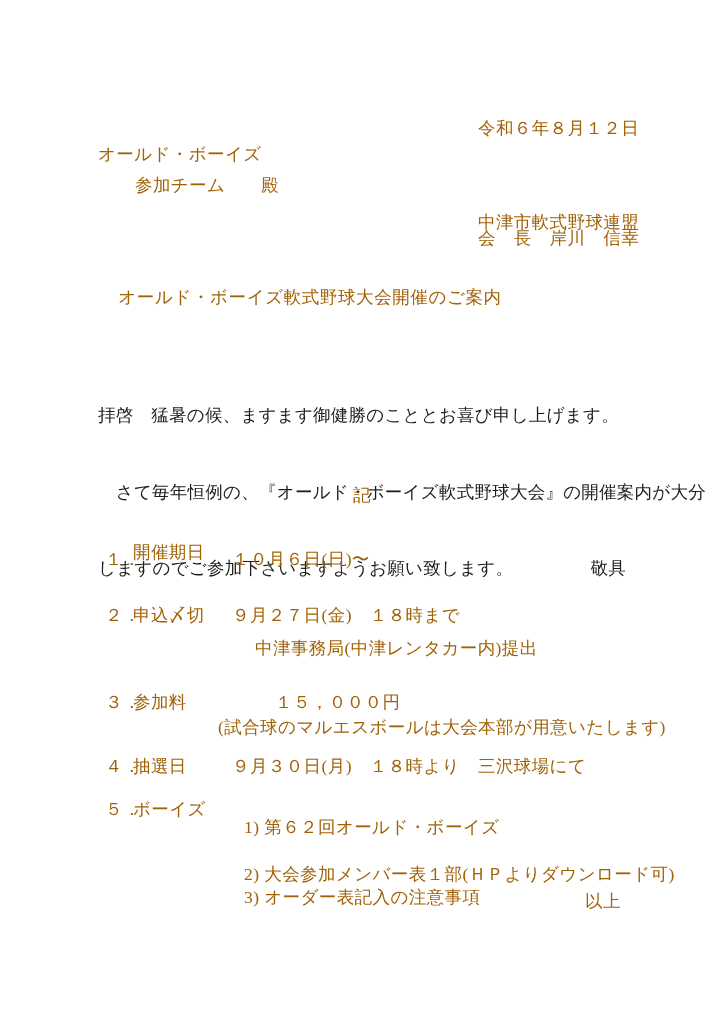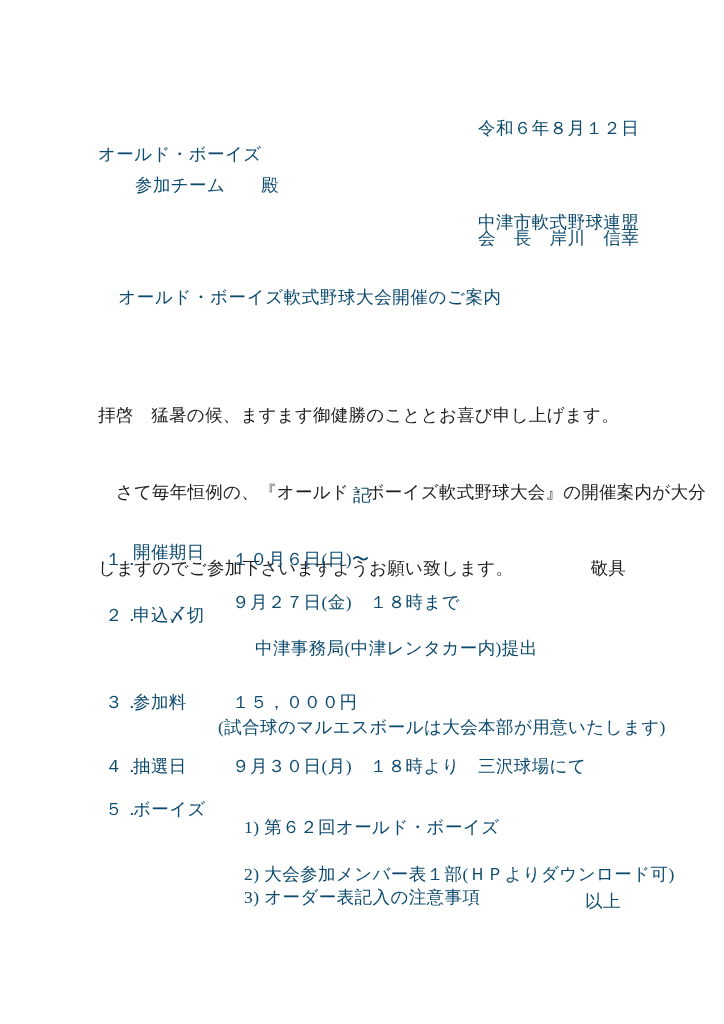--- a/index.html
+++ b/index.html
@@ -18,21 +18,21 @@
     height: 1024px;
     background: #ffffff;
     overflow: hidden;
   }
   .ln {
     position: absolute;
     white-space: pre;
     font-size: 17.5px;
     line-height: 1;
     letter-spacing: 0.4px;
-    color: #0c4a6e;
+    color: #a16207;
   }
   
   .date-line        { left: 478px;  top: 120px; }
   .addressee-org    { left: 98px;   top: 146px; }
   .addressee-team   { left: 135px;  top: 177px; }
   .sender-org       { left: 478px;  top: 214px; }
   .sender-name      { left: 478px;  top: 230px; }
 
   
   .doc-title {
@@ -67,23 +67,23 @@
     width: 724px;
     text-align: center;
   }
 
   
   .item-no    { left: 105px; }
   .item-label { left: 133px; }
   .item-val   { left: 232px; }
 
   .i1-no { top: 551px; } .i1-label { top: 544px; } .i1-val { top: 551px; }
-  .i2-no { top: 607px; } .i2-label { top: 607px; } .i2-val { top: 594px; }
+  .i2-no { top: 607px; } .i2-label { top: 607px; } .i2-val { top: 607px; }
   .i2-sub1 { left: 255px; top: 640px; }
-  .i3-no { top: 694px; } .i3-label { top: 694px; } .i3-val { top: 694px; }
+  .i3-no { top: 694px; } .i3-label { top: 694px; } .i3-val { top: 694px; margin-left: 43px; }
   .i3-sub1 { left: 218px; top: 719px; }
   .i4-no { top: 758px; } .i4-label { top: 758px; } .i4-val { top: 758px; }
   .i5-no { top: 801px; } .i5-label { top: 801px; }
   .i5-s1 { left: 225px; top: 801px; }
   .i5-s1b { left: 355px; top: 824px; }
   .i5-s2 { left: 225px; top: 848px; }
   .i5-s3 { left: 225px; top: 871px; }
 
   .closing-ijo { left: 585px; top: 893px; }
 </style>

